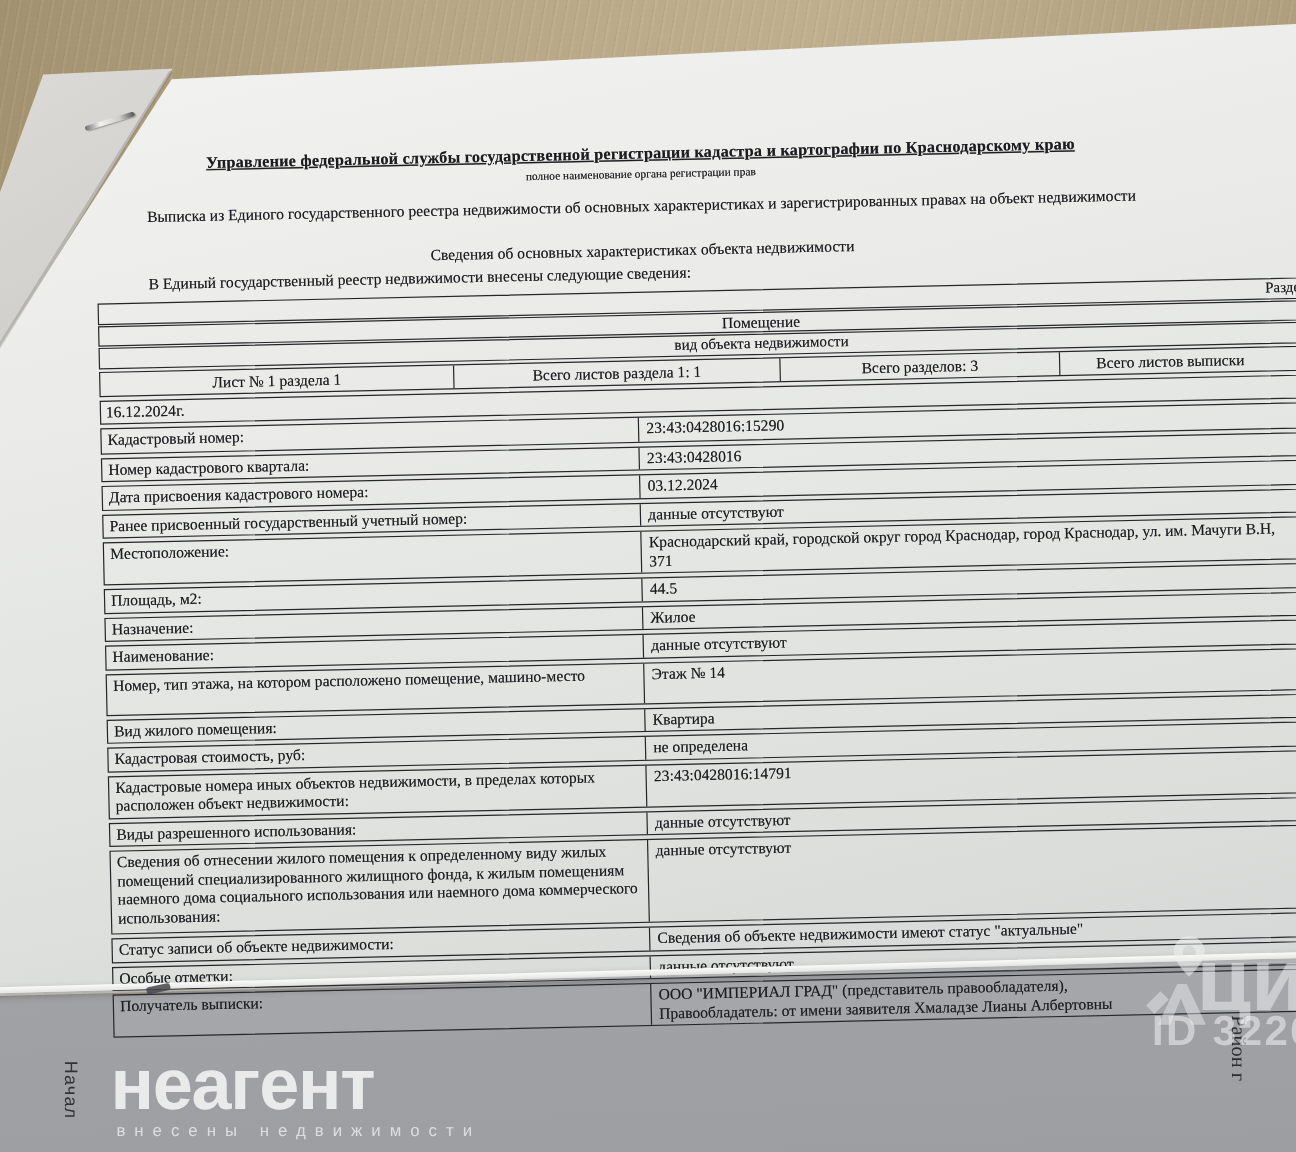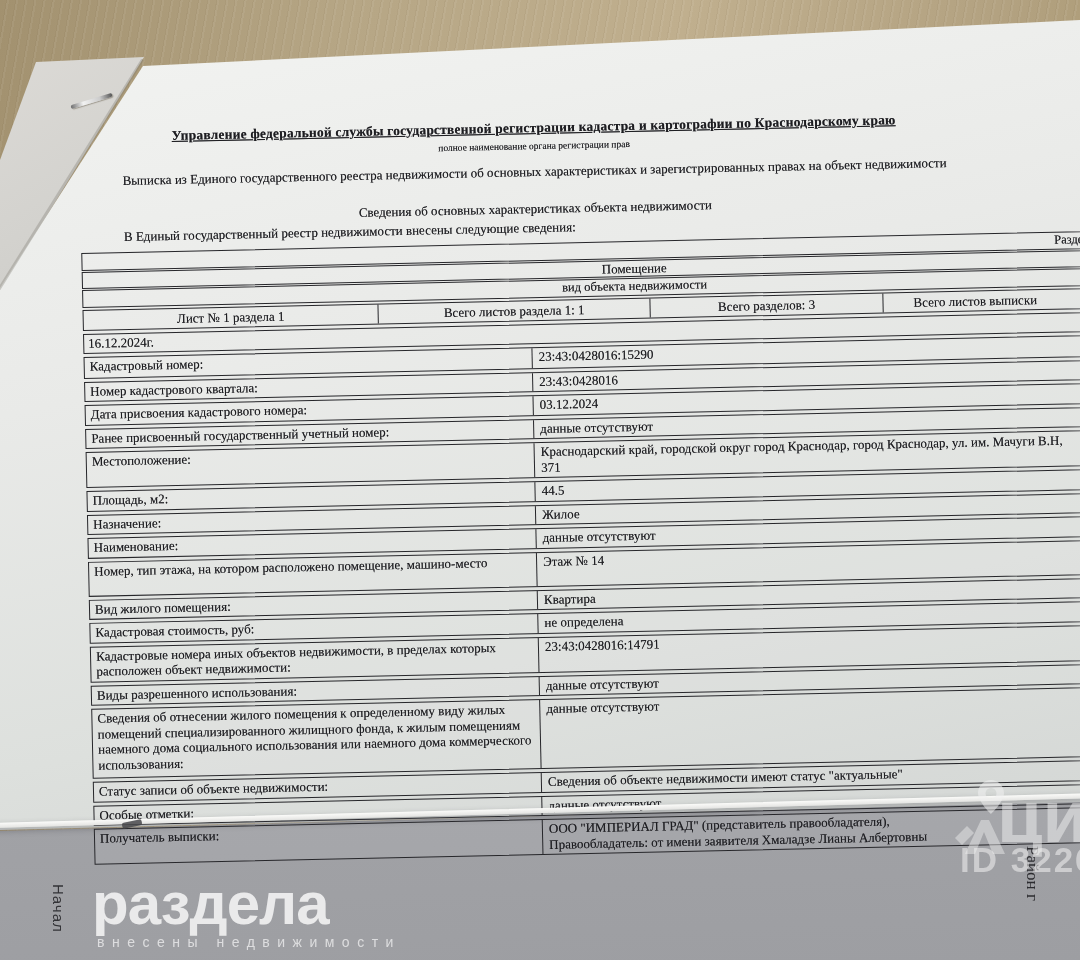--- a/index.html
+++ b/index.html
@@ -201,14 +201,14 @@
 <div class="abs" id="cian">
   <svg width="70" height="78" viewBox="0 0 70 78" style="position:absolute;left:12px;top:0;">
     <path d="M44 2c7 0 13 6 13 13 0 9-13 21-13 21S31 24 31 15c0-7 6-13 13-13z M44 10a5.5 5.5 0 1 0 0 11 5.5 5.5 0 0 0 0-11z" fill="rgba(240,240,240,0.55)" fill-rule="evenodd"></path>
     <path d="M18 76 L34 42 L42 42 L58 76 L46 76 L37 54 L28 76 Z" fill="rgba(240,240,240,0.45)"></path>
     <path d="M8 60 L20 48 L27 55 L15 67 Z" fill="rgba(240,240,240,0.45)"></path>
   </svg>
   <div id="cian-text">циа</div>
   <div id="cian-id">ID 3226</div>
 </div>
 
-<div class="abs" id="neagent">раздела</div>
+<div class="abs" id="neagent">неагент</div>
 <div class="abs" id="neagent-tagline">внесены недвижимости</div>
 
 </body></html>

